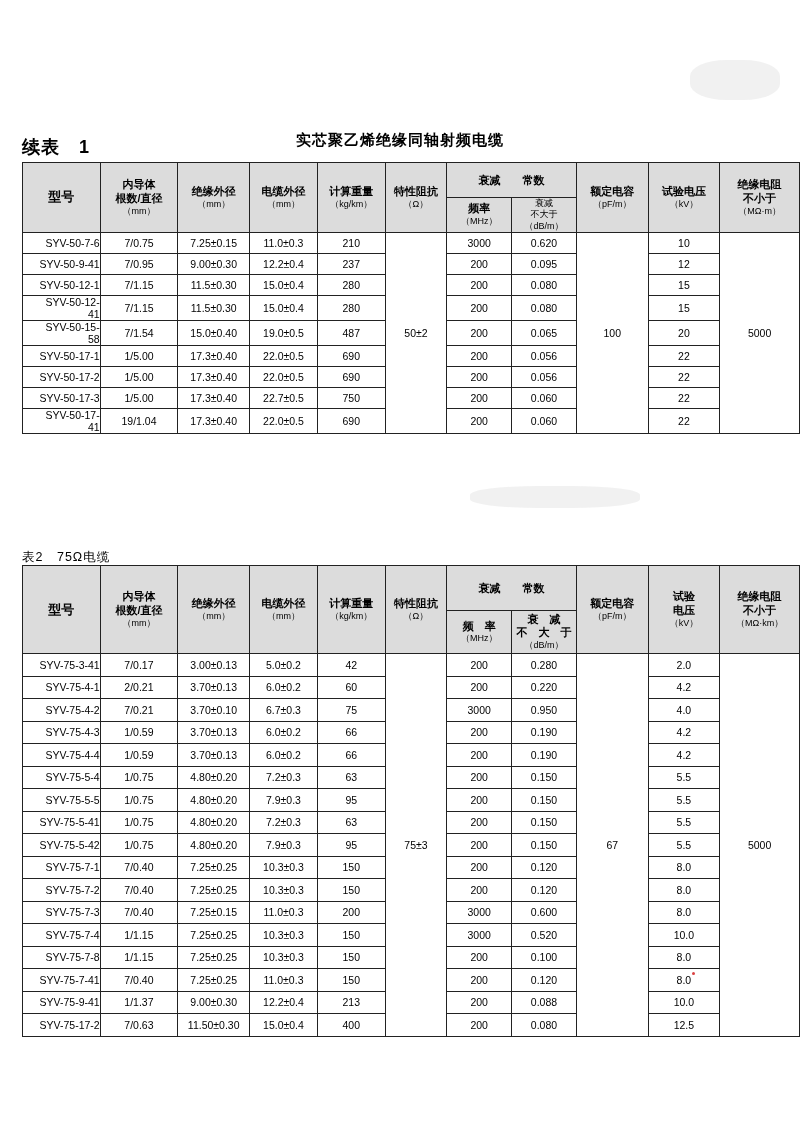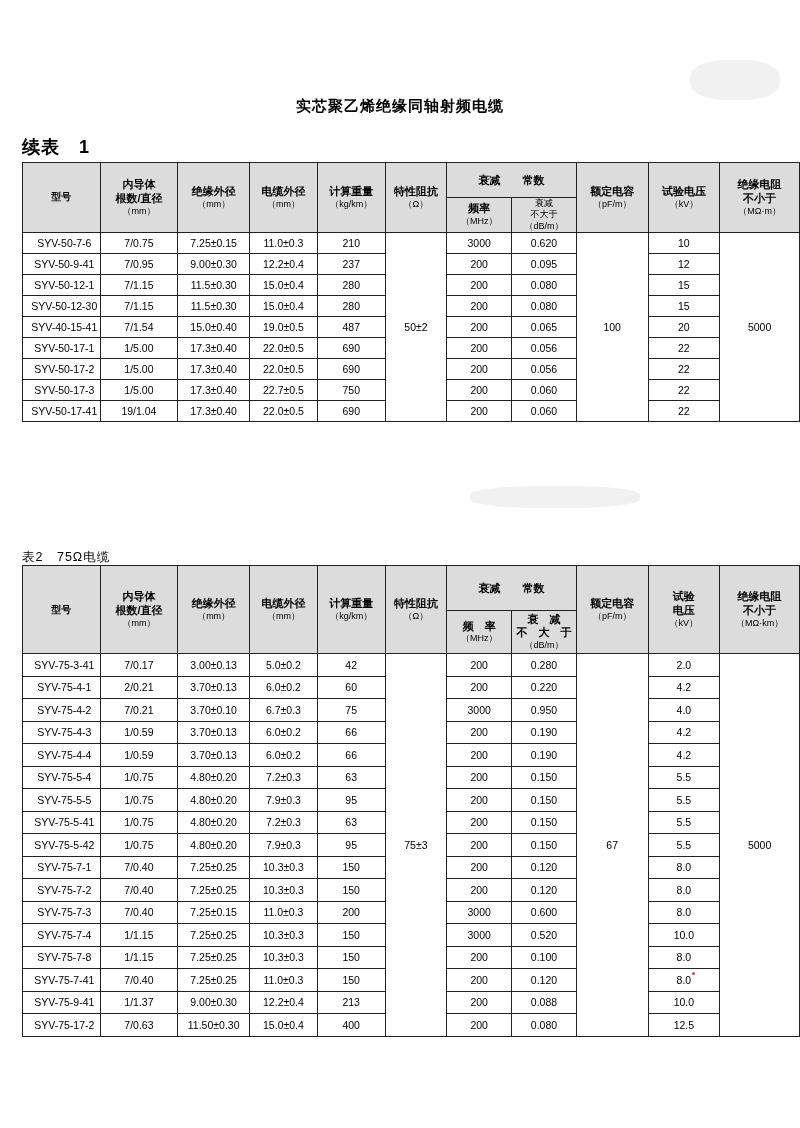--- a/index.html
+++ b/index.html
@@ -18,21 +18,21 @@
     position: relative;
     width: 800px;
     height: 1128px;
     box-sizing: border-box;
     padding: 0;
   }
   .doc-title {
     position: absolute;
     left: 0;
     right: 0;
-    top: 97px;
+    top: 131px;
     text-align: center;
     font-size: 15px;
     font-weight: bold;
     letter-spacing: 1px;
   }
   .cont-label {
     position: absolute;
     left: 22px;
     top: 135px;
     font-size: 18px;
@@ -53,34 +53,34 @@
     vertical-align: middle;
     font-size: 10.5px;
     padding: 0;
     background: #fff;
   }
   .hdr td {
     background: #dcdcdc;
     font-weight: bold;
   }
   .hdr .big {
-    font-size: 10px;
+    font-size: 13px;
     font-weight: bold;
   }
   .hdr .sub {
     font-size: 9px;
     font-weight: normal;
   }
   .hdr .mid {
     font-size: 11px;
     font-weight: bold;
   }
   .cell-model {
-    text-align: center;
-    padding-left: 6px;
+    text-align: right;
+    padding-left: 14px;
     font-size: 10.5px;
   }
   .t1 {
     left: 22px;
     top: 162px;
   }
   .t1 td { height: 20px; }
   .t1 .hrow1 td { height: 34px; }
   .t1 .hrow2 td { height: 32px; }
   .t2-caption {
@@ -239,31 +239,31 @@
         <td class="cell-model">SYV-50-12-1</td>
         <td>7/1.15</td>
         <td>11.5±0.30</td>
         <td>15.0±0.4</td>
         <td>280</td>
         <td>200</td>
         <td>0.080</td>
         <td>15</td>
       </tr>
       <tr>
-        <td class="cell-model">SYV-50-12-30</td>
+        <td class="cell-model">SYV-50-12-41</td>
         <td>7/1.15</td>
         <td>11.5±0.30</td>
         <td>15.0±0.4</td>
         <td>280</td>
         <td>200</td>
         <td>0.080</td>
         <td>15</td>
       </tr>
       <tr>
-        <td class="cell-model">SYV-40-15-41</td>
+        <td class="cell-model">SYV-50-15-58</td>
         <td>7/1.54</td>
         <td>15.0±0.40</td>
         <td>19.0±0.5</td>
         <td>487</td>
         <td>200</td>
         <td>0.065</td>
         <td>20</td>
       </tr>
       <tr>
         <td class="cell-model">SYV-50-17-1</td>

